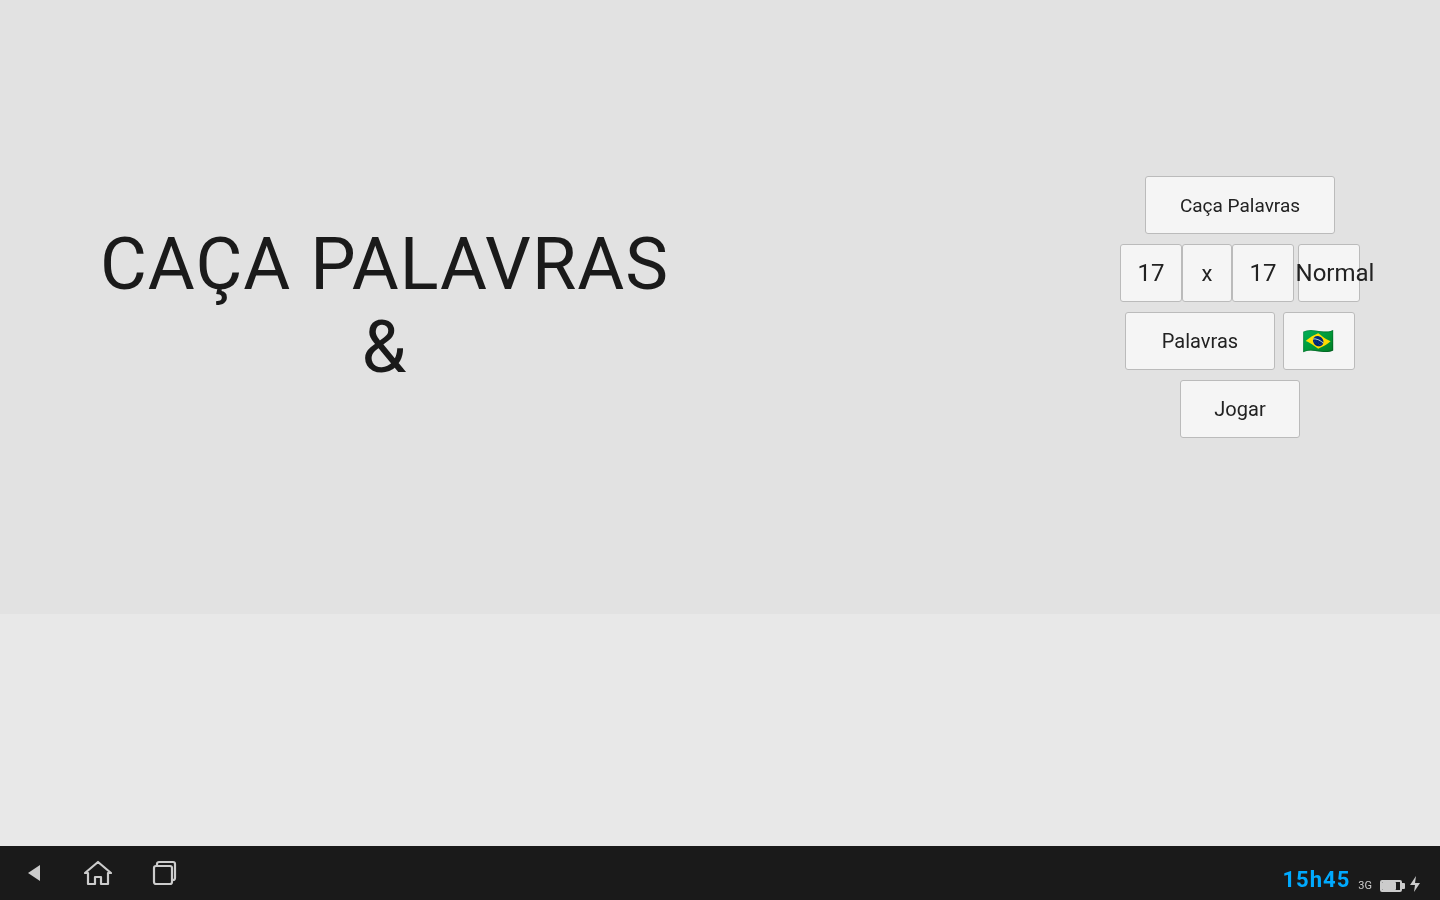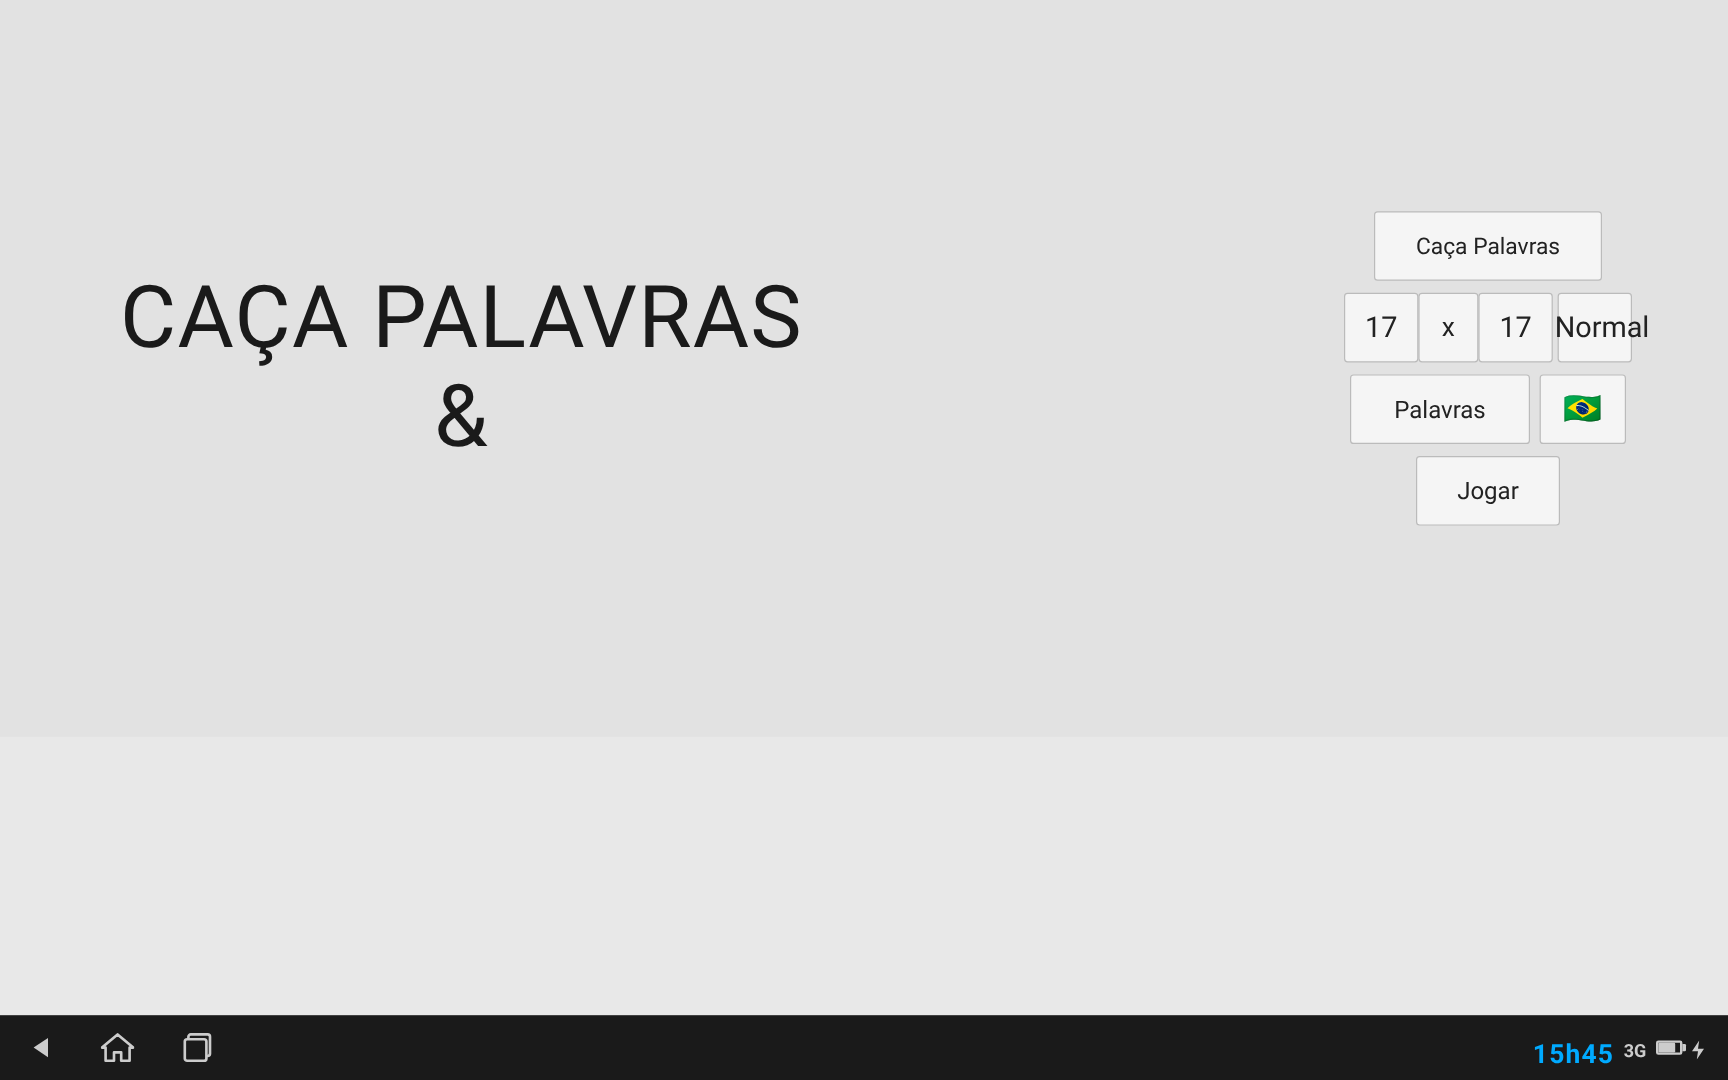--- a/index.html
+++ b/index.html
@@ -142,37 +142,37 @@
 
     .nav-btn {
       cursor: pointer;
       display: flex;
       align-items: center;
       justify-content: center;
     }
 
     #status-right {
       display: flex;
-      align-items: flex-start;
+      align-items: flex-end;
       gap: 8px;
       color: #00aaff;
       margin-top: 12px;
     }
 
     #clock {
       font-size: 22px;
       font-weight: bold;
       color: #00aaff;
       letter-spacing: 1px;
     }
 
     #signal-3g {
-      font-size: 15px;
+      font-size: 11px;
       color: #ccc;
-      font-weight: bold;
+      font-weight: normal;
     }
 
     #battery-icon {
       width: 22px;
       height: 12px;
       border: 2px solid #ccc;
       border-radius: 2px;
       position: relative;
       display: inline-flex;
       align-items: center;

